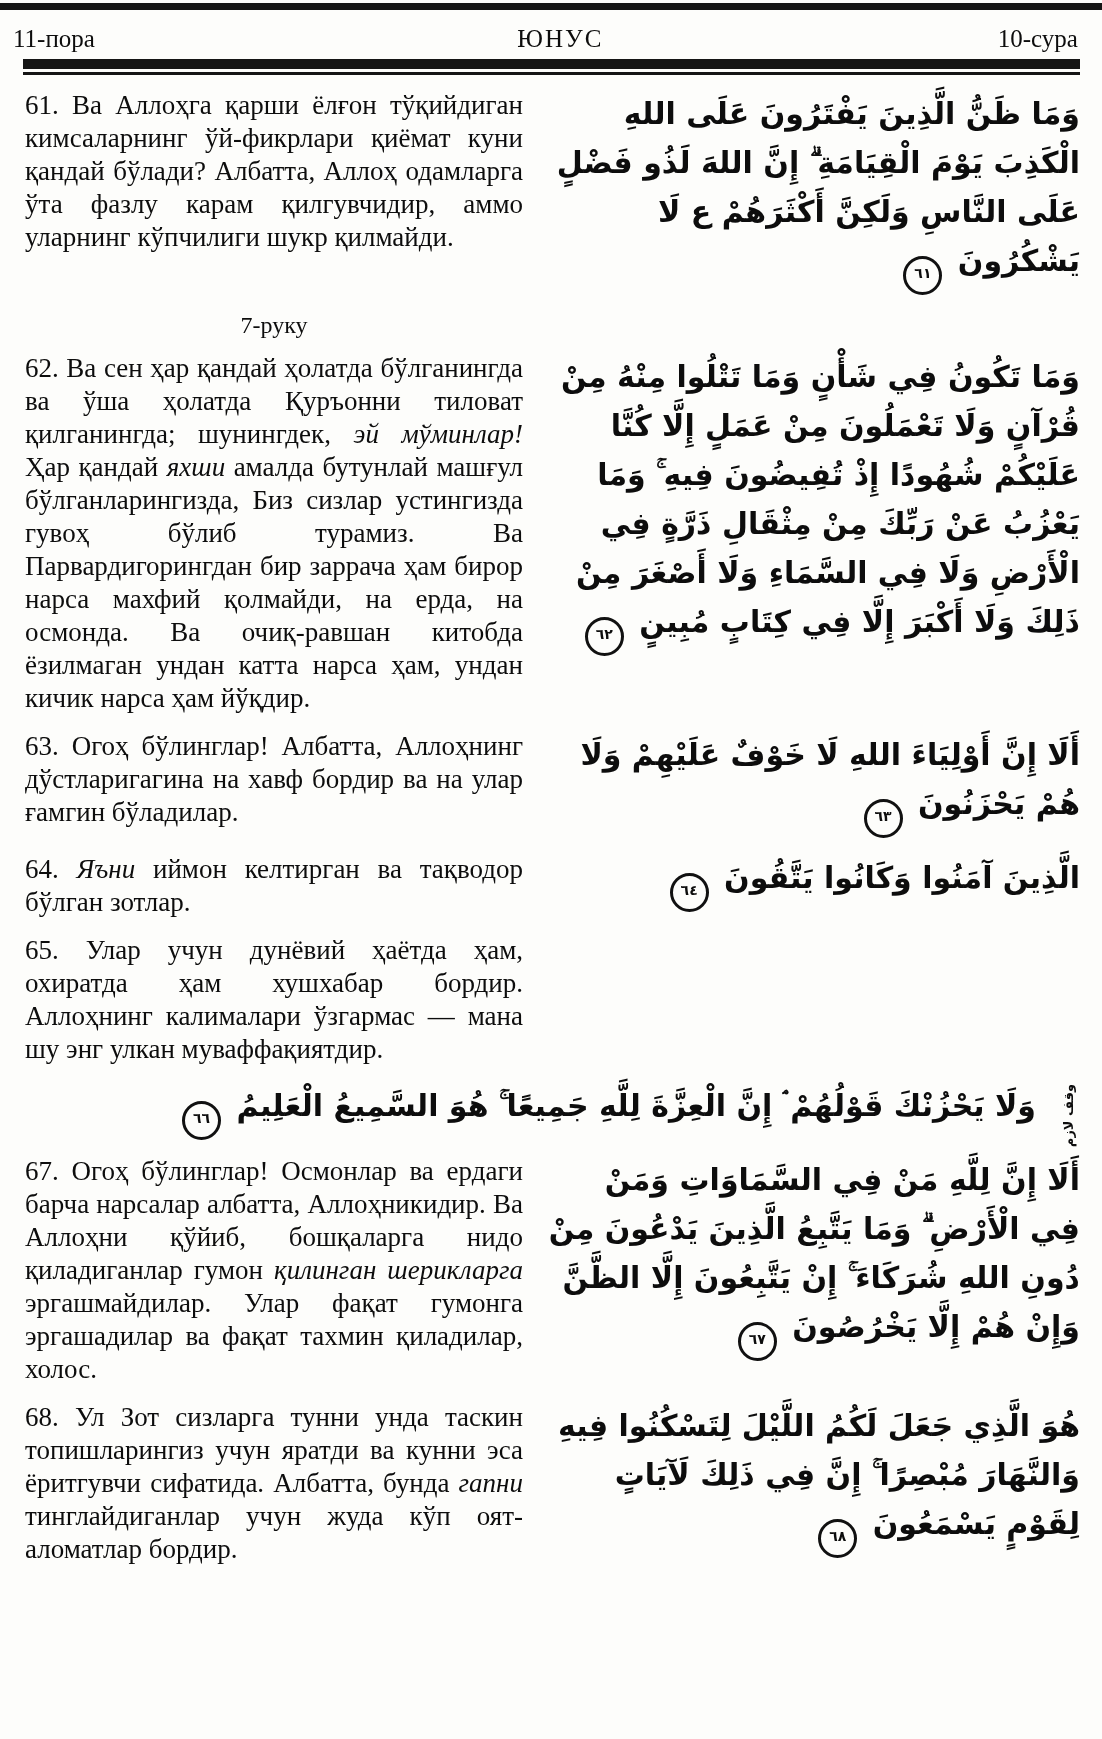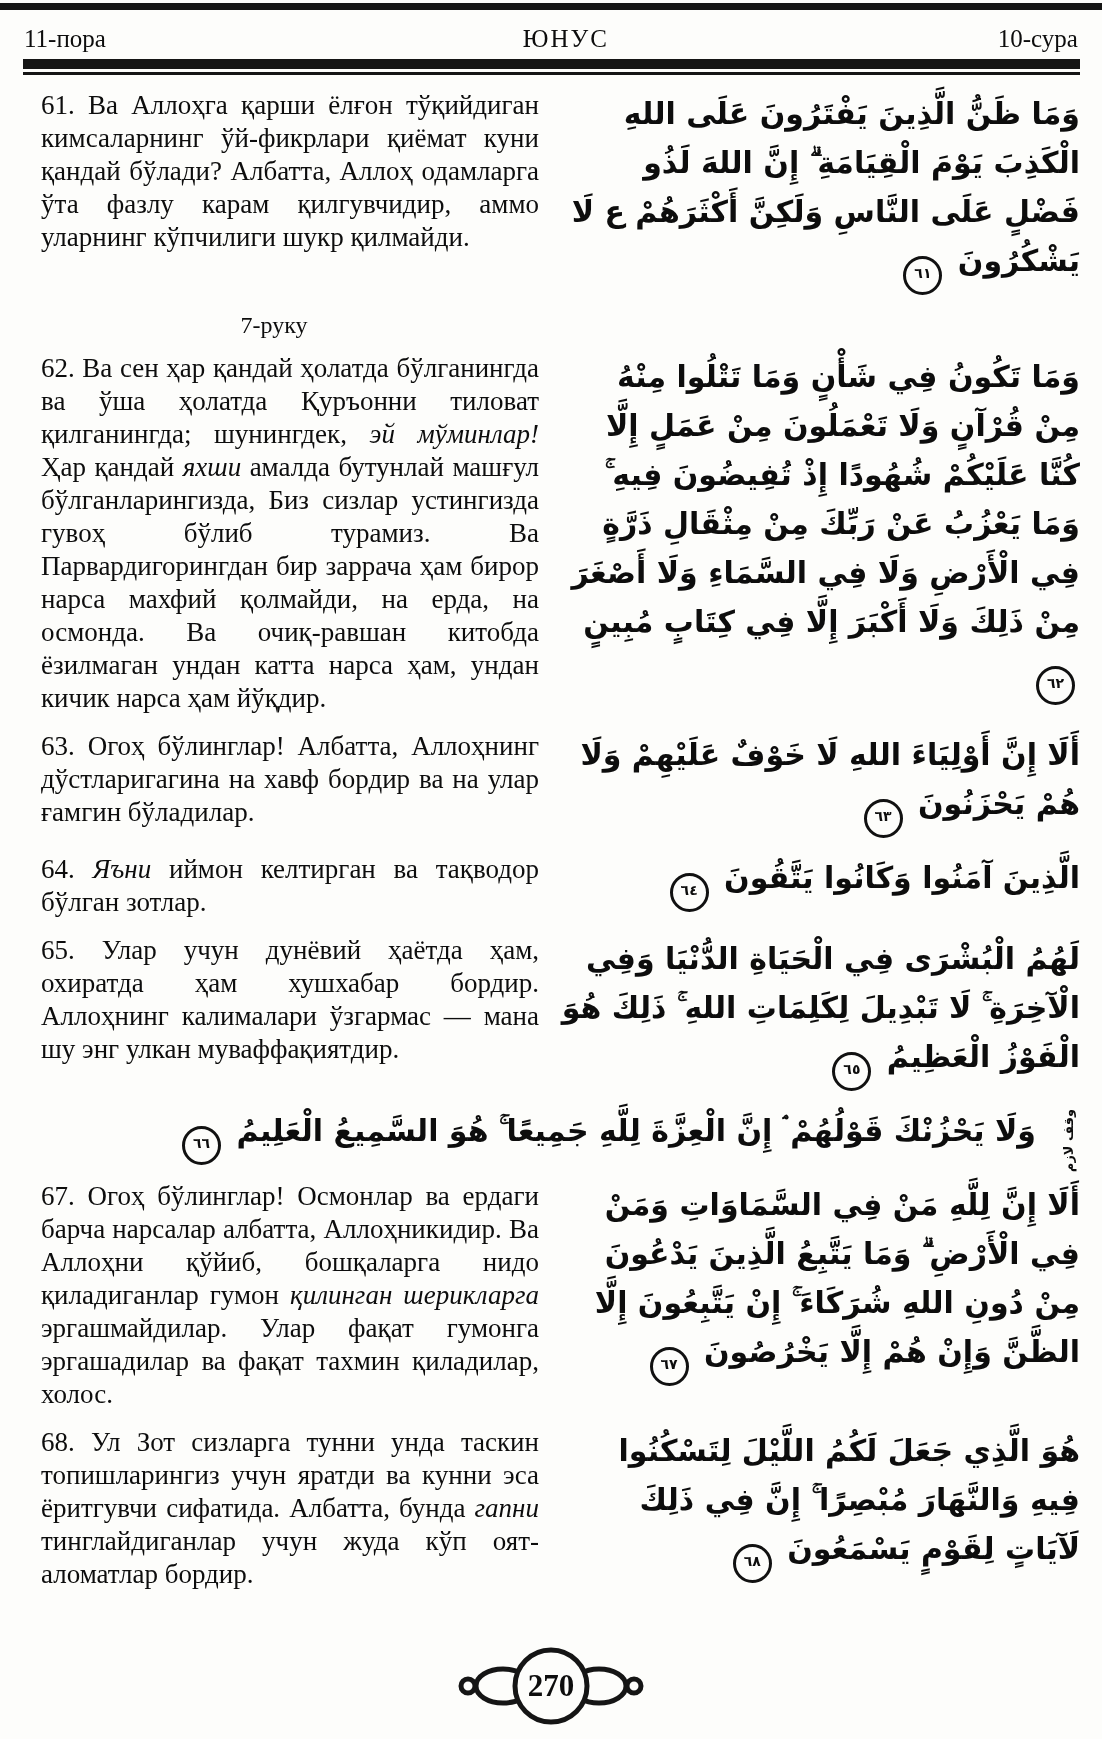--- a/index.html
+++ b/index.html
@@ -8,29 +8,29 @@
     width:1102px;height:1739px;
     margin:0 auto;
     background:#fdfdfb;
     color:#0d0d0d;
     overflow:hidden;
     font-family:"Liberation Serif","DejaVu Serif",serif;
   }
   .top-bar{position:absolute;top:3px;left:0;width:100%;height:7px;background:#151515;}
   .header{
     display:flex;justify-content:space-between;align-items:baseline;
-    padding:26px 24px 6px 24px;
+    padding:26px 24px 6px 13px;
     font-size:25px;line-height:1;
   }
   .header .h-center{font-weight:normal;letter-spacing:2px;margin-left:28px;}
   .rule-thick{height:10px;background:#151515;margin:2px 22px 0 23px;}
   .rule-thin{height:3px;background:#151515;margin:3px 22px 0 23px;}
 
   .content{padding:14px 22px 0 25px;}
-  .row{display:flex;align-items:flex-start;margin-bottom:15px;margin-left:16px;}
+  .row{display:flex;align-items:flex-start;margin-bottom:15px;}
   .uz{
     width:498px;flex:none;
     font-size:27px;line-height:33px;
     text-align:justify;
     hyphens:manual;
   }
   .uz .it{font-style:italic;}
   .ruku-row{width:498px;text-align:center;font-weight:normal;font-size:24px;line-height:30px;margin:2px 0 12px;}
 
   .ar{
@@ -108,24 +108,20 @@
     <section class="row">
       <div class="uz" lang="uz"><span>64. </span><span class="it">Яъни</span><span> иймон келтирган ва тақводор бўлган зотлар.</span></div>
       <div class="ar" lang="ar">
         <span>الَّذِينَ آمَنُوا وَكَانُوا يَتَّقُونَ</span>
         <span class="vnum">٦٤</span>
       </div>
     </section>
 
     <section class="row">
       <div class="uz" lang="uz"><span>65. Улар учун дунёвий ҳаётда ҳам, охиратда ҳам хушхабар бордир. Аллоҳнинг калималари ўзгармас — мана шу энг улкан муваффақиятдир.</span></div>
-      <div class="ar" lang="ar">
-        <span>لَهُمُ الْبُشْرَى فِي الْحَيَاةِ الدُّنْيَا وَفِي الْآخِرَةِ ۚ لَا تَبْدِيلَ لِكَلِمَاتِ اللهِ ۚ ذَلِكَ هُوَ الْفَوْزُ الْعَظِيمُ</span>
-        <span class="vnum">٦٥</span>
-      </div>
     </section>
 
     <section class="row">
       <div class="ar pad-r" lang="ar">
         <span class="waqf">وقف لازم</span>
         <span>وَلَا يَحْزُنْكَ قَوْلُهُمْ ۘ إِنَّ الْعِزَّةَ لِلَّهِ جَمِيعًا ۚ هُوَ السَّمِيعُ الْعَلِيمُ</span>
         <span class="vnum">٦٦</span>
       </div>
     </section>
 
@@ -140,27 +136,13 @@
     <section class="row">
       <div class="uz" lang="uz"><span>68. Ул Зот сизларга тунни унда таскин топишларингиз учун яратди ва кунни эса ёритгувчи сифатида. Албатта, бунда </span><span class="it">гапни</span><span> тинглайдиганлар учун жуда кўп оят-аломатлар бордир.</span></div>
       <div class="ar" lang="ar">
         <span>هُوَ الَّذِي جَعَلَ لَكُمُ اللَّيْلَ لِتَسْكُنُوا فِيهِ وَالنَّهَارَ مُبْصِرًا ۚ إِنَّ فِي ذَلِكَ لَآيَاتٍ لِقَوْمٍ يَسْمَعُونَ</span>
         <span class="vnum">٦٨</span>
       </div>
     </section>
 
   </div>
 
-  <div class="footer">
-    <div class="cartouche">
-      <svg width="200" height="86" viewBox="0 0 200 86">
-        <g fill="#fdfdfb" stroke="#151515" stroke-width="5">
-          <circle cx="17" cy="43" r="7"></circle>
-          <circle cx="183" cy="43" r="7"></circle>
-          <ellipse cx="52" cy="43" rx="27" ry="17"></ellipse>
-          <ellipse cx="148" cy="43" rx="27" ry="17"></ellipse>
-          <circle cx="100" cy="43" r="36"></circle>
-        </g>
-      </svg>
-      <span class="num">270</span>
-    </div>
-  </div>
 </div>
 
 </body></html>

